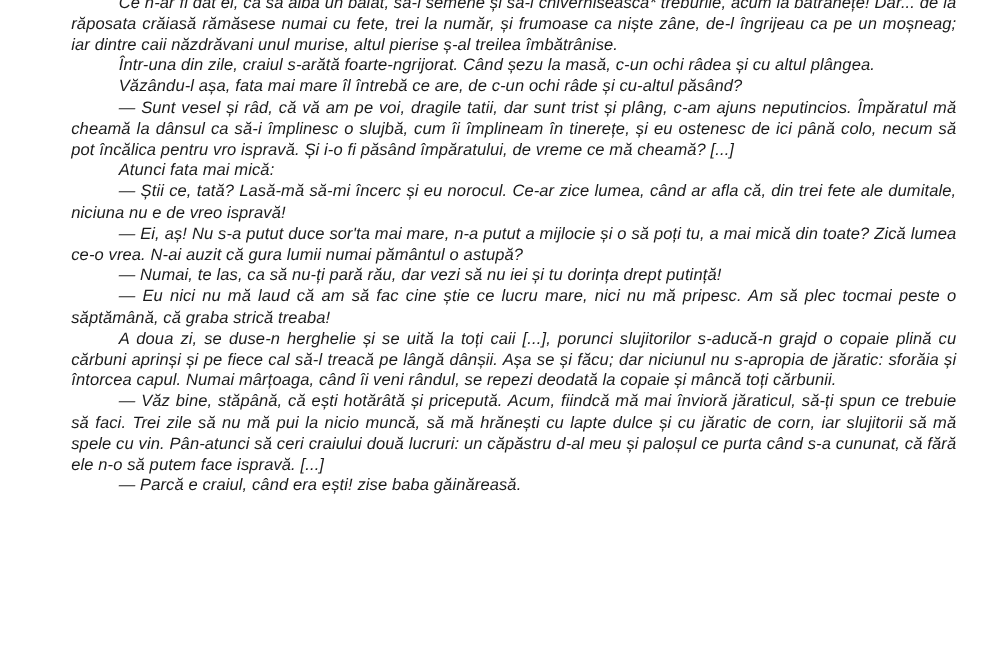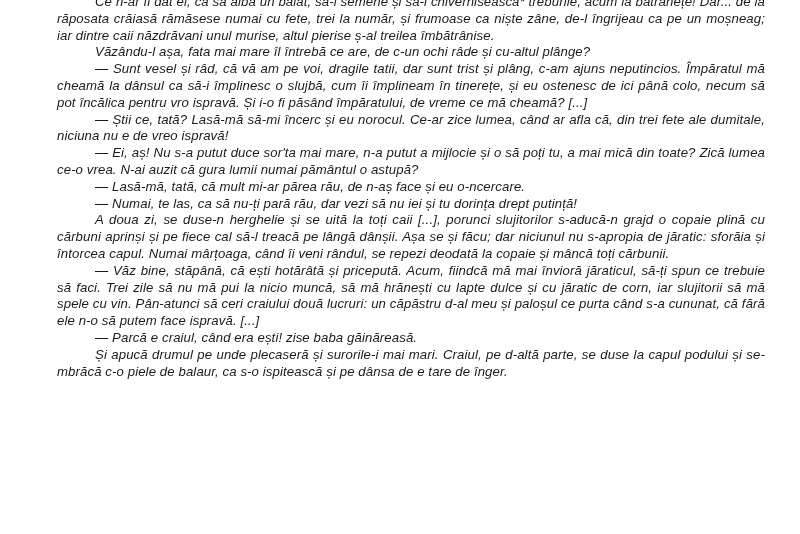--- a/index.html
+++ b/index.html
@@ -34,24 +34,25 @@
   }
   .u {
   }
 </style>
 </head>
 <body>
 
 <div class="page">
   <div class="text-column">
       <p><span>Ce n-ar fi dat el, ca să aibă un băiat, să-i semene și să-i chivernisească* treburile, acum la bătrânețe! Dar... de la răposata crăiasă rămăsese numai cu fete, trei la număr, și frumoase ca niște zâne, de-l îngrijeau ca pe un moșneag; iar dintre caii năzdrăvani unul murise, altul pierise ș-al treilea îmbătrânise.</span></p>
-      <p><span>Văzându-l așa, fata mai mare îl întrebă ce are, de c-un ochi râde și cu-altul plânge?</span></p>
+      <p><span>Într-una din zile, craiul s-arătă foarte-ngrijorat. Când șezu la masă, c-un ochi râdea și cu altul plângea.</span></p>
+      <p><span>Văzându-l așa, fata mai mare îl întrebă ce are, de c-un ochi râde și cu-altul păsând?</span></p>
       <p><span>— Sunt vesel și râd, că vă am pe voi, dragile tatii, dar sunt </span><span class="u">trist</span><span> și plâng, c-am ajuns neputincios. Împăratul mă cheamă la dânsul ca să-i împlinesc o slujbă, cum îi împlineam în tinerețe, și eu ostenesc de ici până colo, necum să pot încălica pentru vro ispravă. Și i-o fi păsând împăratului, de vreme ce mă cheamă? [...]</span></p>
+      <p><span>Atunci fata mai mică:</span></p>
       <p><span>— Știi ce, tată? Lasă-mă să-mi încerc și eu norocul. Ce-ar zice lumea, când ar afla că, din trei fete ale dumitale, niciuna nu e de vreo ispravă!</span></p>
       <p><span>— Ei, aș! Nu s-a putut duce sor'ta mai mare, n-a putut a mijlocie și o să poți tu, a mai mică din toate? Zică lumea ce-o vrea. N-ai auzit că gura lumii numai pământul o astupă?</span></p>
-      <p><span>— Lasă-mă, tată, că mult mi-ar părea rău, de n-aș face și eu o-ncercare.</span></p>
       <p><span>— Numai, te las, ca să nu-ți pară rău, dar vezi să nu iei și tu dorința drept putință!</span></p>
+      <p><span>— Eu nici nu mă laud că am să fac cine știe ce lucru mare, nici nu mă pripesc. Am să plec tocmai peste o săptămână, că graba strică treaba!</span></p>
       <p><span>A doua zi, se duse-n herghelie și se uită la toți caii [...], porunci slujitorilor s-aducă-n grajd o copaie plină cu cărbuni aprinși și pe fiece cal să-l treacă pe lângă dânșii. Așa se și făcu; dar niciunul nu s-apropia de jăratic: sforăia și întorcea capul. Numai mârțoaga, când îi veni rândul, se repezi deodată la copaie și mâncă toți cărbunii.</span></p>
       <p><span>— Văz bine, stăpână, că ești hotărâtă și pricepută. Acum, fiindcă mă mai învioră jăraticul, să-ți spun ce trebuie să faci. Trei zile să nu mă pui la nicio muncă, să mă hrănești cu lapte dulce și cu jăratic de corn, iar slujitorii să mă spele cu vin. Pân-atunci să ceri craiului două lucruri: un căpăstru d-al meu și paloșul ce purta când s-a cununat, că fără ele n-o să putem face ispravă. [...]</span></p>
       <p><span>— Parcă e craiul, când era ești! zise baba găinăreasă.</span></p>
-      <p><span>Și apucă drumul pe unde plecaseră și surorile-i mai mari. Craiul, pe d-altă parte, se duse la capul podului și se-mbrăcă c-o piele de balaur, ca s-o ispitească și pe dânsa de e tare de înger.</span></p>
     </div>
 </div>
 
 </body></html>

